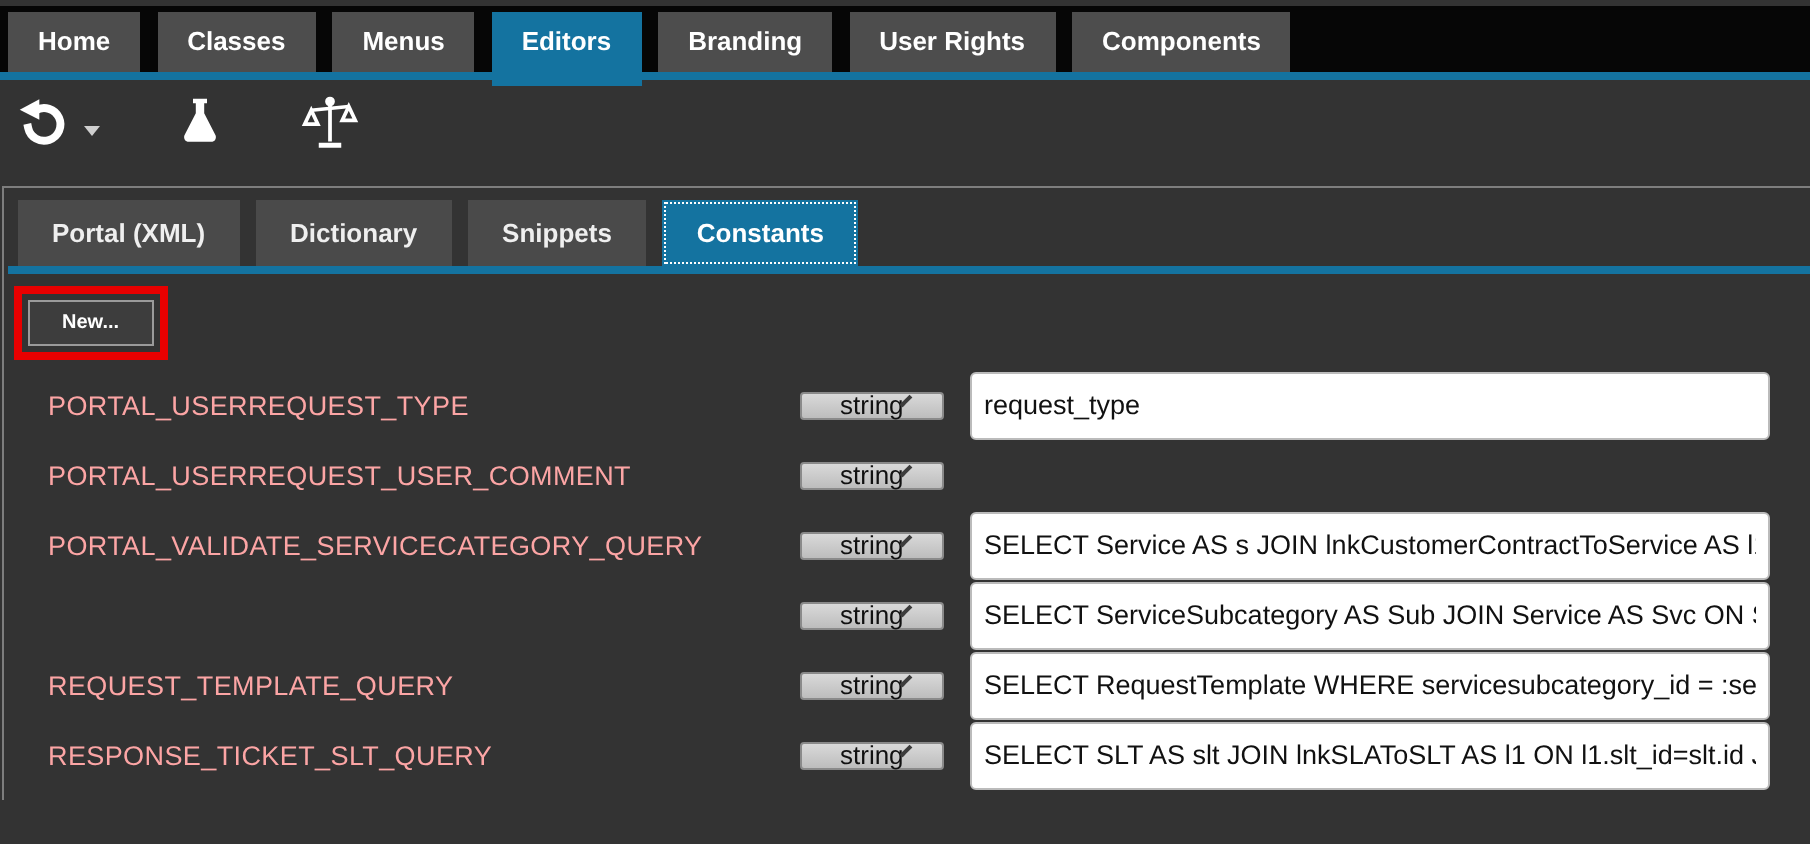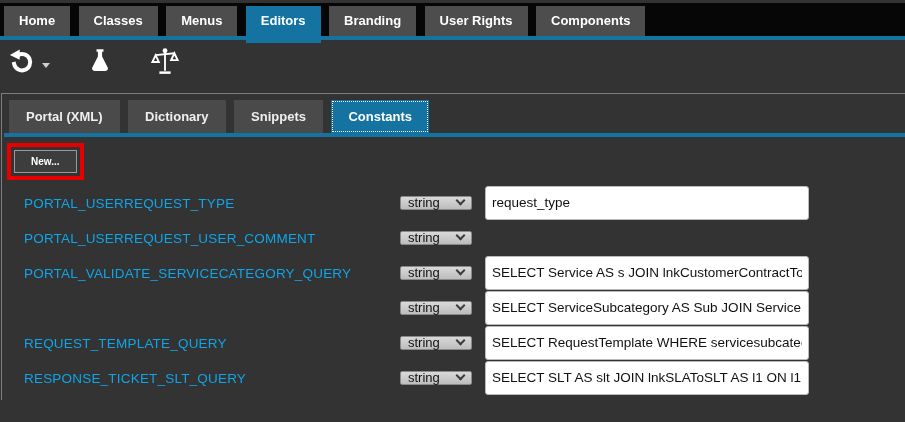--- a/index.html
+++ b/index.html
@@ -31,29 +31,29 @@
   .tabbar2-underline { height:4px; background:#1473a0; margin-left:2px; }
 
   .new-area { margin:6px 0 0 5px; }
   .annotation-box { display:inline-block; border:4px solid #e80000; padding:3px; }
   .btn-new { display:inline-block; background:#3d3d3d; border:1px solid #9a9a9a; color:#fff;
     font-size:10px; font-weight:bold; padding:5px 16px; cursor:pointer; font-family:"Liberation Sans", sans-serif; }
 
   .rows { margin-top:5px; }
   .const-row { position:relative; height:35px; }
   .const-name { position:absolute; left:22px; top:50%; transform:translateY(-50%);
-    color:#0ea5e9; font-size:13.5px; letter-spacing:0.2px; }
+    color:#fca5a5; font-size:13.5px; letter-spacing:0.2px; }
   .type-select { position:absolute; left:398px; top:50%; transform:translateY(-50%);
     width:72px; height:14px; background:linear-gradient(#d9d9d9,#bdbdbd); border:1px solid #8a8a8a;
     border-radius:2px; display:flex; align-items:center; justify-content:space-between;
-    padding:0 7px; color:#111; font-size:13px; cursor:pointer; }
+    padding:0 19px; color:#111; font-size:13px; cursor:pointer; }
   .chev { width:7px; height:7px; border-right:2px solid #3c3c3c; border-bottom:2px solid #3c3c3c;
     transform:rotate(45deg); margin-top:-4px; }
   .value-input { position:absolute; left:483px; top:50%; transform:translateY(-50%);
-    width:324px; height:22px; background:#fff; border:1px solid #bbb; border-radius:3px;
+    width:400px; height:22px; background:#fff; border:1px solid #bbb; border-radius:3px;
     font-size:13.5px; color:#111; padding:16px 6px; font-family:"Liberation Sans", sans-serif;
     white-space:nowrap; overflow:hidden; }
 </style>
 </head>
 <body>
 
 <div class="screen">
 
   <div class="topnav">
     <div class="topnav-tab">Home</div>

